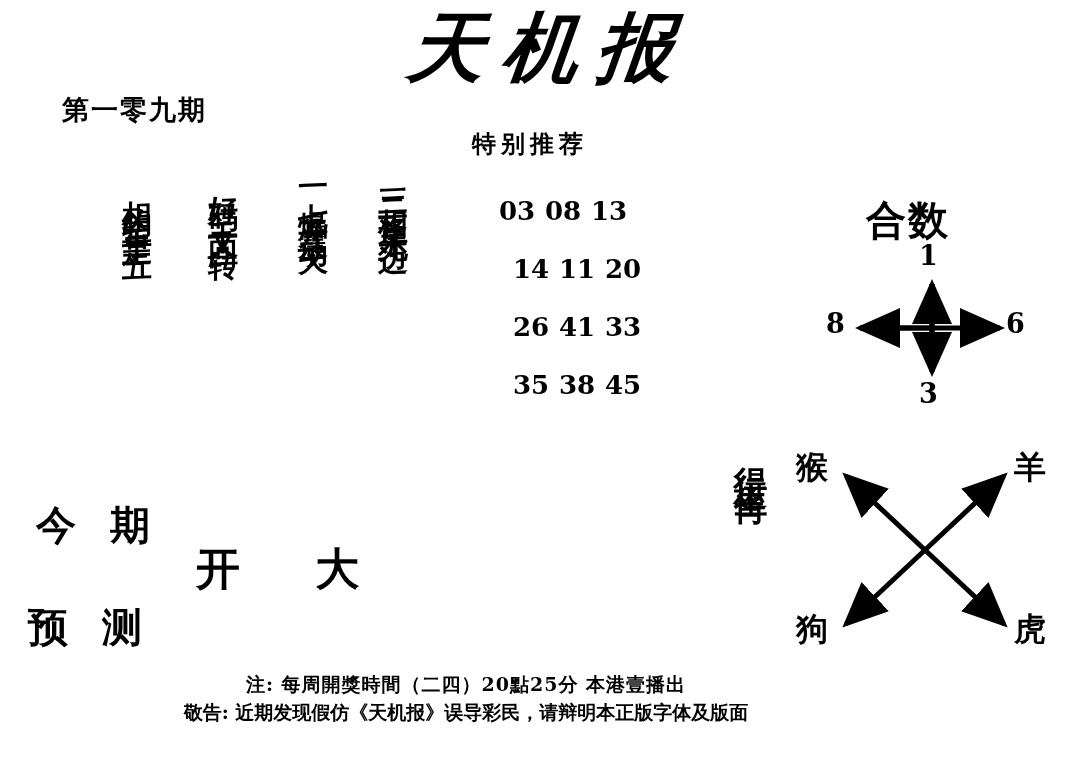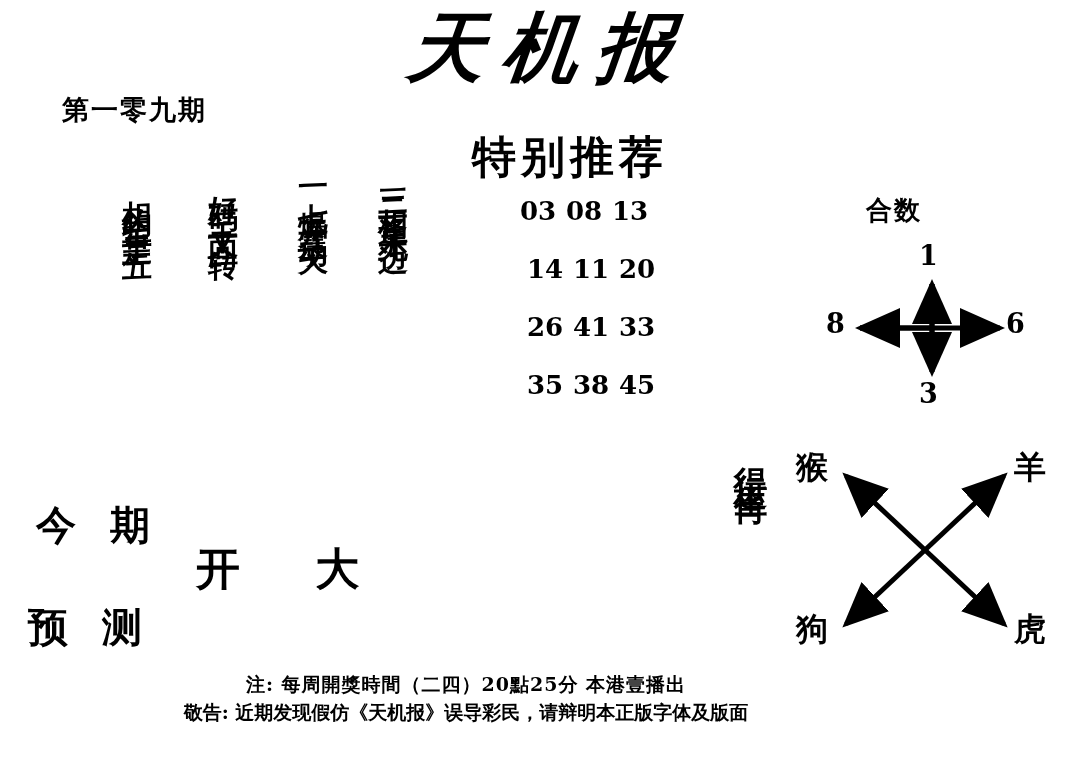--- a/index.html
+++ b/index.html
@@ -72,33 +72,33 @@
   .vcol-0 { left: 318px; top: 6px; }
   .vcol-1 { left: 238px; top: 10px; }
   .vcol-2 { left: 148px; top: 12px; }
   .vcol-3 { left: 62px; top: 16px; }
 
   
   .rec-title {
     position: absolute;
     left: 472px;
     top: 128px;
-    font-size: 44px;
+    font-size: 24px;
     font-weight: 700;
     letter-spacing: 5px;
   }
   .rec-grid {
     position: absolute;
     left: 494px;
     top: 196px;
     width: 180px;
   }
   .rec-row {
     display: flex;
-    justify-content: center;
+    justify-content: flex-start;
     font-size: 26px;
     font-weight: 600;
     margin-bottom: 28px;
     font-family: "DejaVu Serif", "Liberation Serif", serif;
   }
   .rec-row span { display: inline-block; width: 46px; text-align: center; }
   .rec-row.indent { padding-left: 14px; }
 
   
   .pm-title {
@@ -106,21 +106,21 @@
     left: 808px;
     top: 130px;
     font-size: 32px;
     font-weight: 700;
     letter-spacing: 2px;
   }
   .pm-sub {
     position: absolute;
     left: 866px;
     top: 193px;
-    font-size: 26px;
+    font-size: 40px;
     font-weight: 700;
     letter-spacing: 2px;
   }
   .cross-num {
     position: absolute;
     left: 820px;
     top: 240px;
     width: 220px;
     height: 175px;
   }

